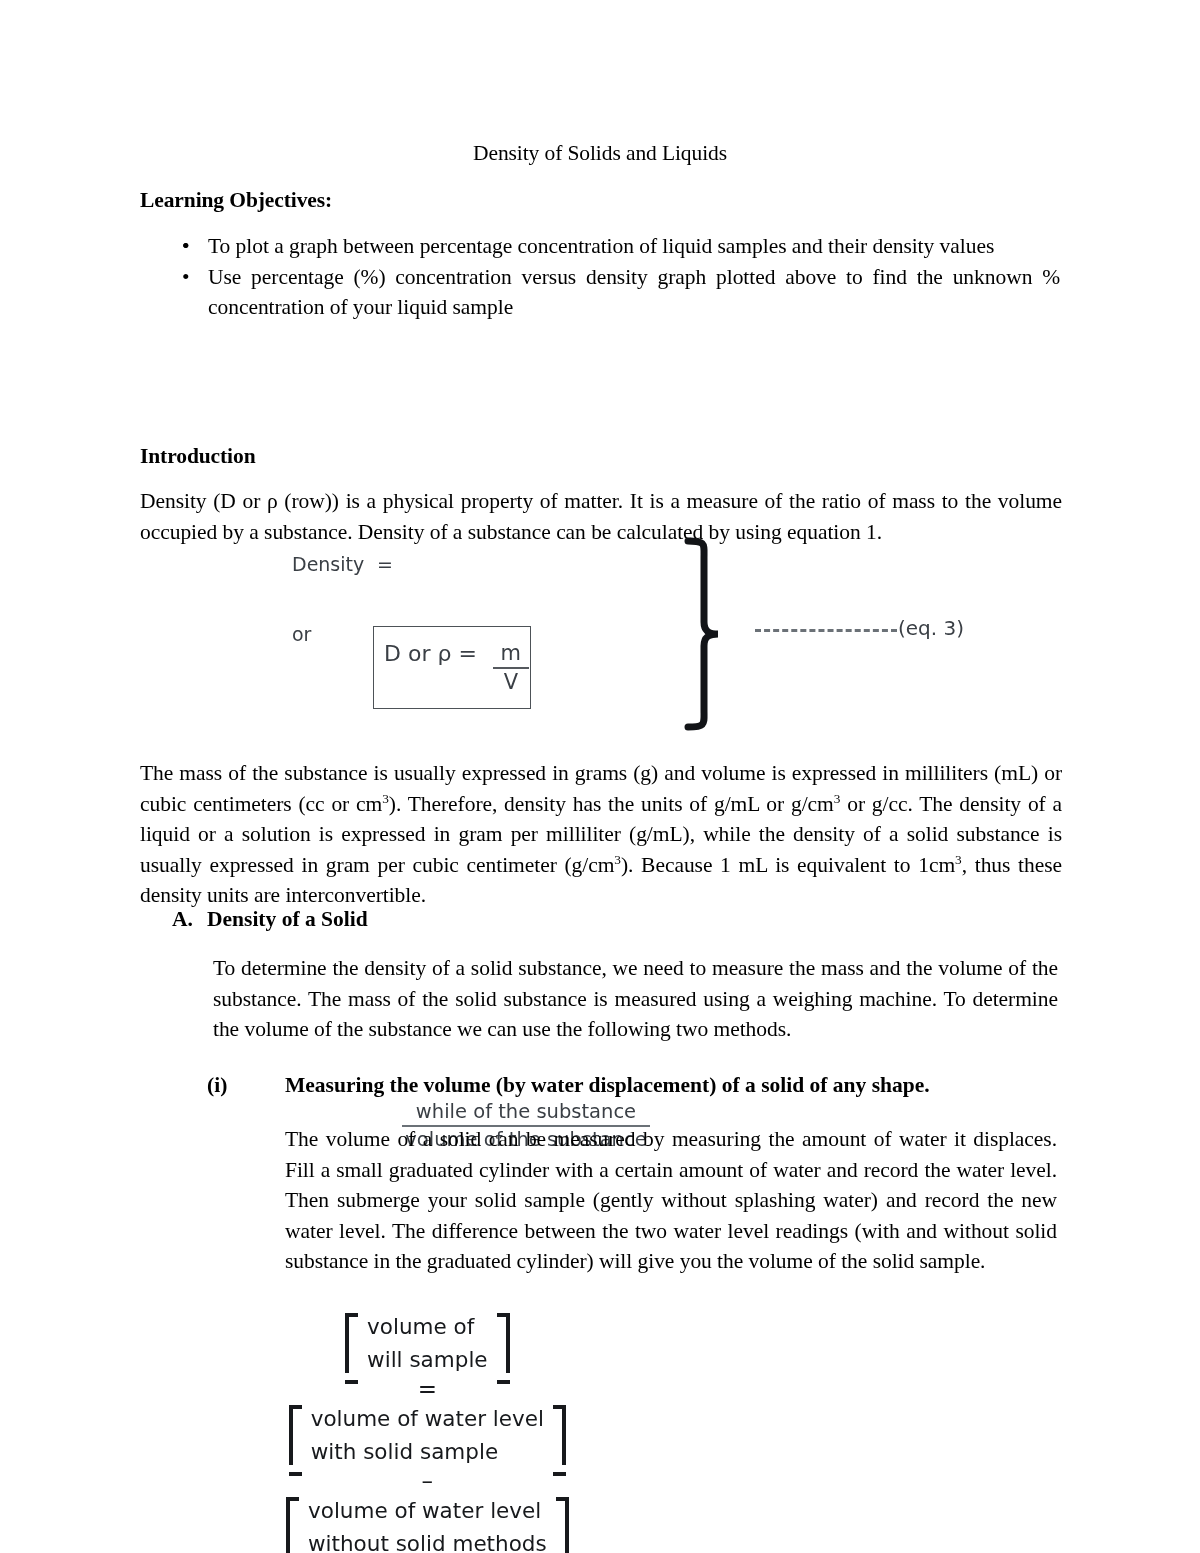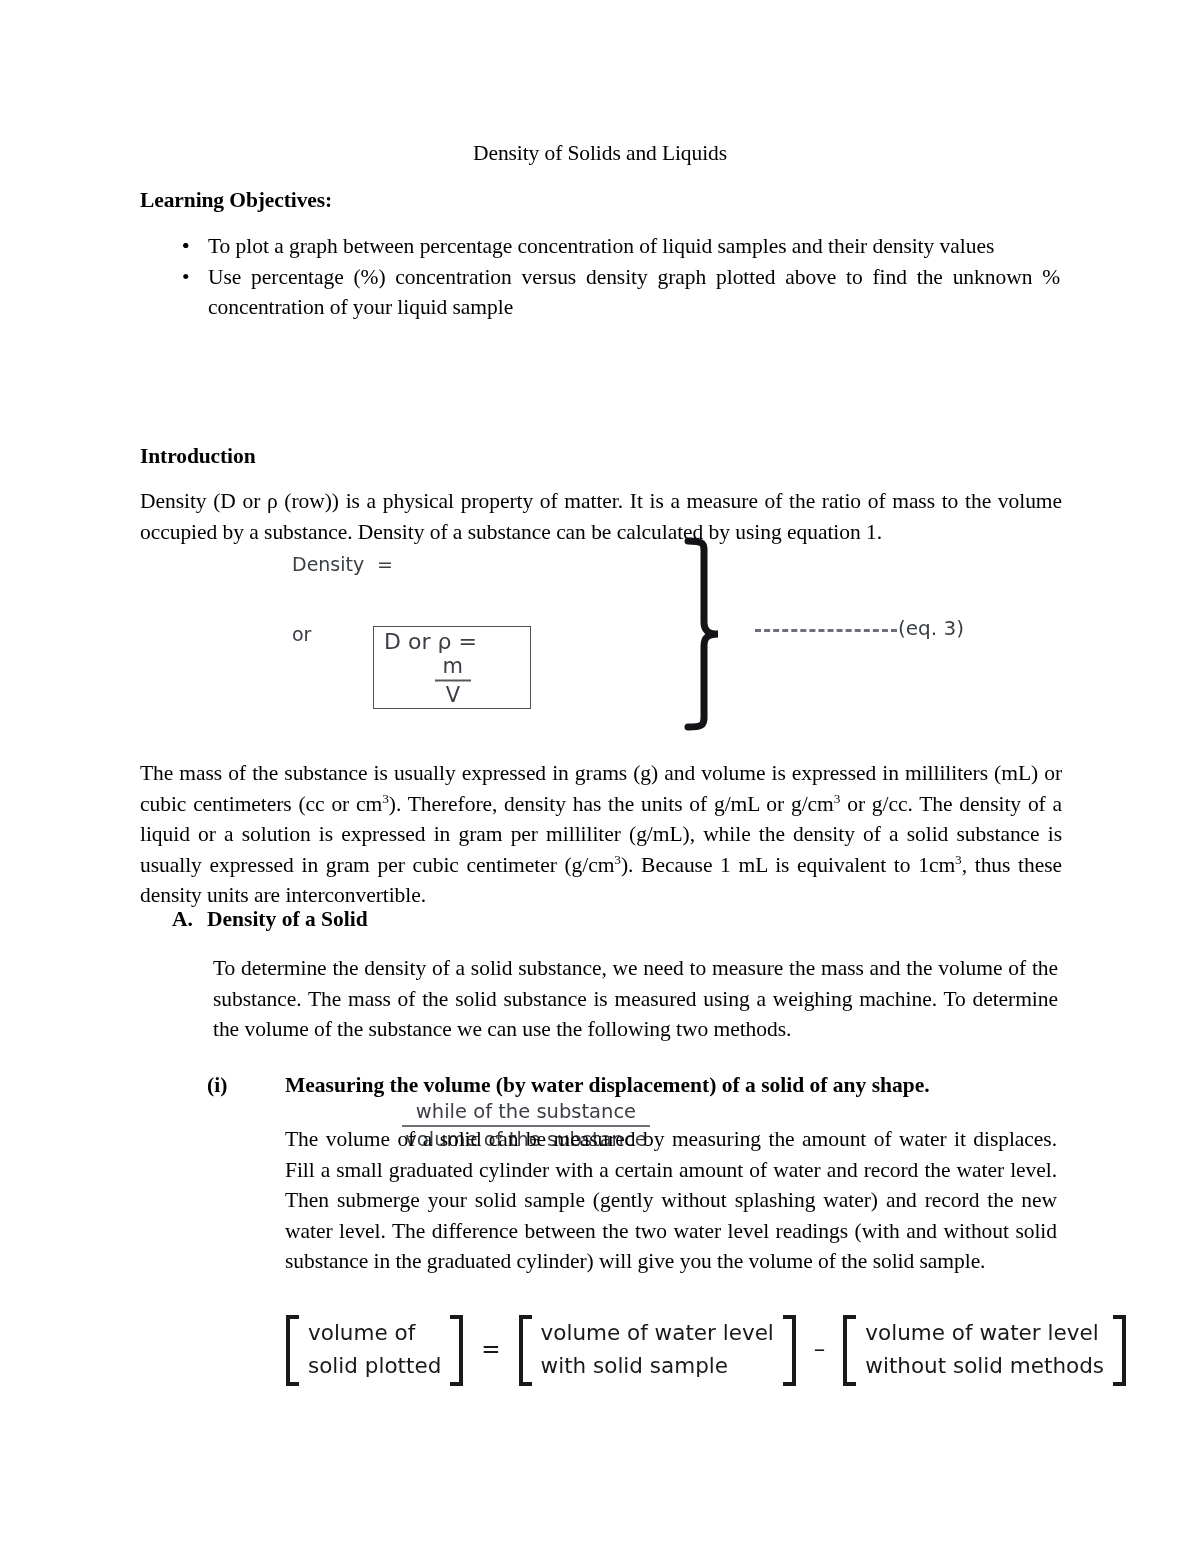--- a/index.html
+++ b/index.html
@@ -165,23 +165,22 @@
     height: 83px;
     border: 1.6px solid #4d5257;
     background: #ffffff;
   }
   .eq-box-inner {
     position: absolute;
     left: 10px;
     top: 50%;
     transform: translateY(-50%);
     display: flex;
-    align-items: flex-end;
-    color: #3a3f45;
-    flex-direction: column;
+    align-items: flex-start;
+    color: #3a3f45;
   }
   .eq-box-inner .lhs {
     font-size: 22px;
     white-space: nowrap;
     font-family: "DejaVu Sans", "Liberation Sans", sans-serif;
   }
   .frac-mv {
     position: relative;
     margin-left: 10px;
     text-align: center;
@@ -228,20 +227,21 @@
   
   .brk-eq {
     position: absolute;
     left: 285px;
     top: 1310px;
     height: 78px;
     display: flex;
     align-items: center;
     font-family: "DejaVu Sans", "Liberation Sans", sans-serif;
     color: #17191c;
+    flex-direction: column;
   }
   .brk-group {
     display: flex;
     align-items: stretch;
     height: 74px;
   }
   .brk {
     width: 14px;
     position: relative;
     flex: 0 0 14px;
@@ -362,21 +362,21 @@
   </div>
 
   <div class="para" style="left:285px; top:1124px; width:772px;">The volume of a solid can be measured by measuring the amount of water it displaces. Fill a small graduated cylinder with a certain amount of water and record the water level. Then submerge your solid sample (gently without splashing water) and record the new water level. The difference between the two water level readings (with and without solid substance in the graduated cylinder) will give you the volume of the solid sample.</div>
 
   <div class="brk-eq">
 
     <div class="brk-group">
       <span class="brk brk-l"></span>
       <span class="brk-lines">
         <span>volume of</span>
-        <span>solid plotted</span>
+        <span>will sample</span>
       </span>
       <span class="brk brk-r"></span>
     </div>
 
     <span class="brk-op">=</span>
 
     <div class="brk-group">
       <span class="brk brk-l"></span>
       <span class="brk-lines">
         <span>volume of water level</span>

